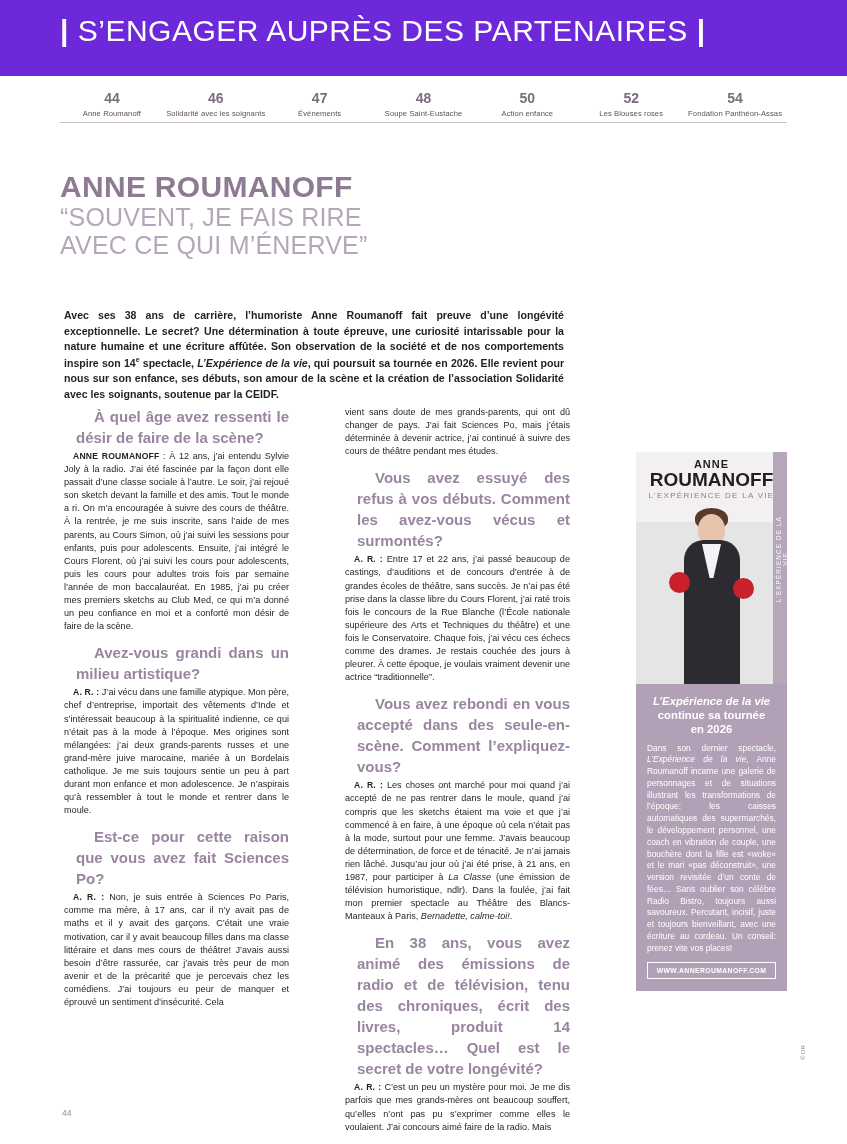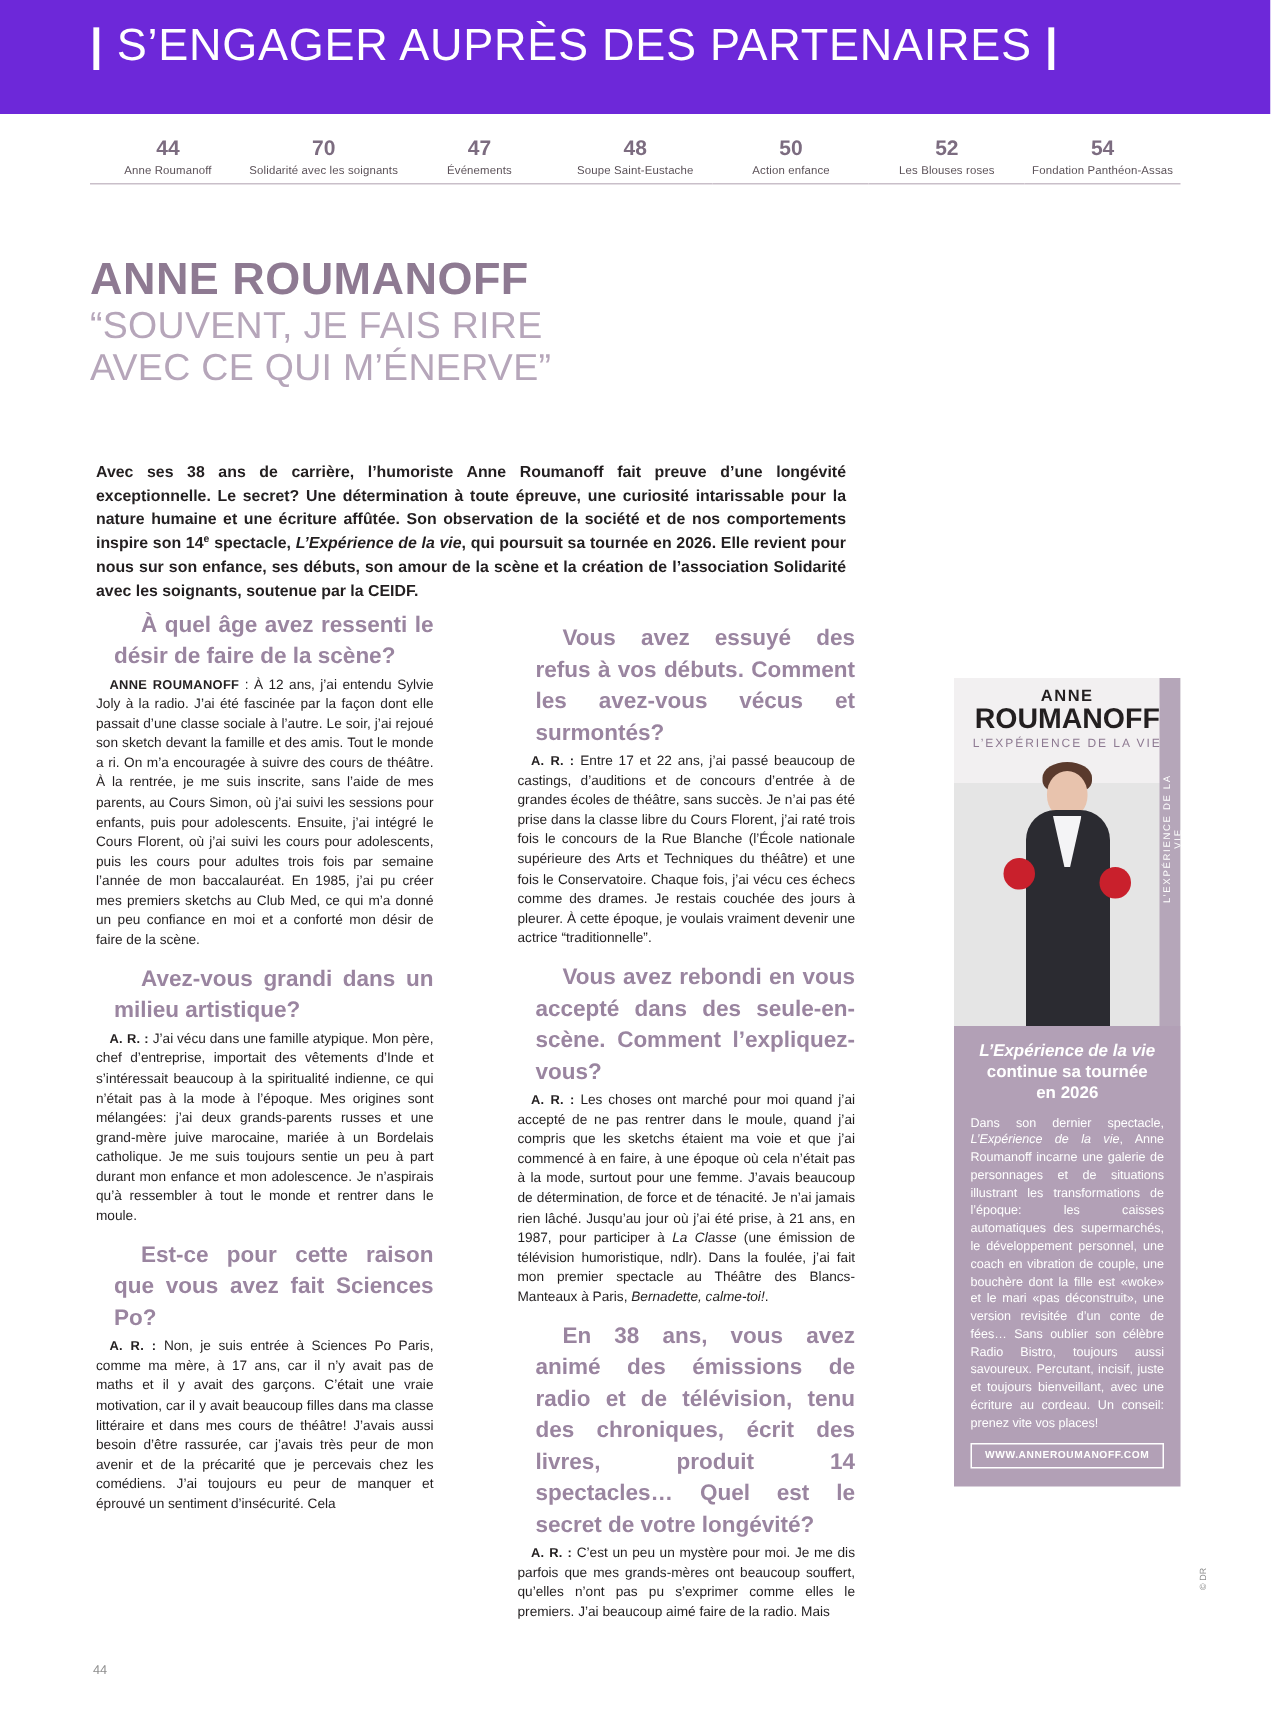--- a/index.html
+++ b/index.html
@@ -181,21 +181,21 @@
       <span class="bar">|</span>
     </div>
   </div>
 
   <div class="summary">
     <div class="sum-item">
       <span class="sum-num">44</span>
       <span class="sum-label">Anne Roumanoff</span>
     </div>
     <div class="sum-item">
-      <span class="sum-num">70</span>
+      <span class="sum-num">46</span>
       <span class="sum-label">Solidarité avec les soignants</span>
     </div>
     <div class="sum-item">
       <span class="sum-num">47</span>
       <span class="sum-label">Événements</span>
     </div>
     <div class="sum-item">
       <span class="sum-num">48</span>
       <span class="sum-label">Soupe Saint-Eustache</span>
     </div>
@@ -228,29 +228,30 @@
     <p class="p"><span class="who">ANNE ROUMANOFF</span> : <span>À 12 ans, j’ai entendu Sylvie Joly à la radio. J’ai été fascinée par la façon dont elle passait d’une classe sociale à l’autre. Le soir, j’ai rejoué son sketch devant la famille et des amis. Tout le monde a ri. On m’a encouragée à suivre des cours de théâtre. À la rentrée, je me suis inscrite, sans l’aide de mes parents, au Cours Simon, où j’ai suivi les sessions pour enfants, puis pour adolescents. Ensuite, j’ai intégré le Cours Florent, où j’ai suivi les cours pour adolescents, puis les cours pour adultes trois fois par semaine l’année de mon baccalauréat. En 1985, j’ai pu créer mes premiers sketchs au Club Med, ce qui m’a donné un peu confiance en moi et a conforté mon désir de faire de la scène.</span></p>
 
     <p class="q">Avez-vous grandi dans un milieu artistique?</p>
     <p class="p"><span class="who">A. R. :</span> <span>J’ai vécu dans une famille atypique. Mon père, chef d’entreprise, importait des vêtements d’Inde et s’intéressait beaucoup à la spiritualité indienne, ce qui n’était pas à la mode à l’époque. Mes origines sont mélangées: j’ai deux grands-parents russes et une grand-mère juive marocaine, mariée à un Bordelais catholique. Je me suis toujours sentie un peu à part durant mon enfance et mon adolescence. Je n’aspirais qu’à ressembler à tout le monde et rentrer dans le moule.</span></p>
 
     <p class="q">Est-ce pour cette raison que vous avez fait Sciences Po?</p>
     <p class="p"><span class="who">A. R. :</span> <span>Non, je suis entrée à Sciences Po Paris, comme ma mère, à 17 ans, car il n’y avait pas de maths et il y avait des garçons. C’était une vraie motivation, car il y avait beaucoup filles dans ma classe littéraire et dans mes cours de théâtre! J’avais aussi besoin d’être rassurée, car j’avais très peur de mon avenir et de la précarité que je percevais chez les comédiens. J’ai toujours eu peur de manquer et éprouvé un sentiment d’insécurité. Cela</span></p>
   </div>
 
   <div class="col col2">
+    <p class="p" style="text-indent:0"><span>vient sans doute de mes grands-parents, qui ont dû changer de pays. J’ai fait Sciences Po, mais j’étais déterminée à devenir actrice, j’ai continué à suivre des cours de théâtre pendant mes études.</span></p>
 
     <p class="q spacer-top">Vous avez essuyé des refus à vos débuts. Comment les avez-vous vécus et surmontés?</p>
     <p class="p"><span class="who">A. R. :</span> <span>Entre 17 et 22 ans, j’ai passé beaucoup de castings, d’auditions et de concours d’entrée à de grandes écoles de théâtre, sans succès. Je n’ai pas été prise dans la classe libre du Cours Florent, j’ai raté trois fois le concours de la Rue Blanche (l’École nationale supérieure des Arts et Techniques du théâtre) et une fois le Conservatoire. Chaque fois, j’ai vécu ces échecs comme des drames. Je restais couchée des jours à pleurer. À cette époque, je voulais vraiment devenir une actrice “traditionnelle”.</span></p>
 
     <p class="q spacer-top">Vous avez rebondi en vous accepté dans des seule-en-scène. Comment l’expliquez-vous?</p>
     <p class="p"><span class="who">A. R. :</span> <span>Les choses ont marché pour moi quand j’ai accepté de ne pas rentrer dans le moule, quand j’ai compris que les sketchs étaient ma voie et que j’ai commencé à en faire, à une époque où cela n’était pas à la mode, surtout pour une femme. J’avais beaucoup de détermination, de force et de ténacité. Je n’ai jamais rien lâché. Jusqu’au jour où j’ai été prise, à 21 ans, en 1987, pour participer à </span><i>La Classe</i><span> (une émission de télévision humoristique, ndlr). Dans la foulée, j’ai fait mon premier spectacle au Théâtre des Blancs-Manteaux à Paris, </span><i>Bernadette, calme-toi!</i><span>.</span></p>
 
     <p class="q spacer-top">En 38 ans, vous avez animé des émissions de radio et de télévision, tenu des chroniques, écrit des livres, produit 14 spectacles… Quel est le secret de votre longévité?</p>
-    <p class="p"><span class="who">A. R. :</span> <span>C’est un peu un mystère pour moi. Je me dis parfois que mes grands-mères ont beaucoup souffert, qu’elles n’ont pas pu s’exprimer comme elles le premiers. J’ai beaucoup aimé faire de la radio. Mais</span></p>
+    <p class="p"><span class="who">A. R. :</span> <span>C’est un peu un mystère pour moi. Je me dis parfois que mes grands-mères ont beaucoup souffert, qu’elles n’ont pas pu s’exprimer comme elles le voulaient. J’ai concours aimé faire de la radio. Mais</span></p>
   </div>
 
   <div class="side">
     <div class="cover">
       <div class="cover-top"></div>
       <div class="cover-name">ANNE</div>
       <div class="cover-surname">ROUMANOFF</div>
       <div class="cover-sub">L’EXPÉRIENCE DE LA VIE</div>
       <div class="fig-hair"></div>
       <div class="fig-head"></div>

